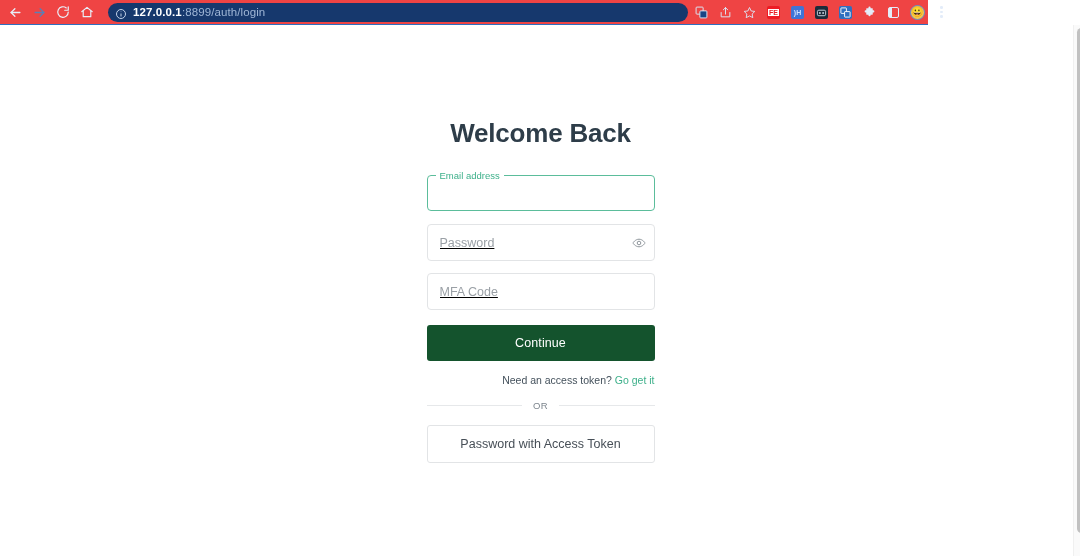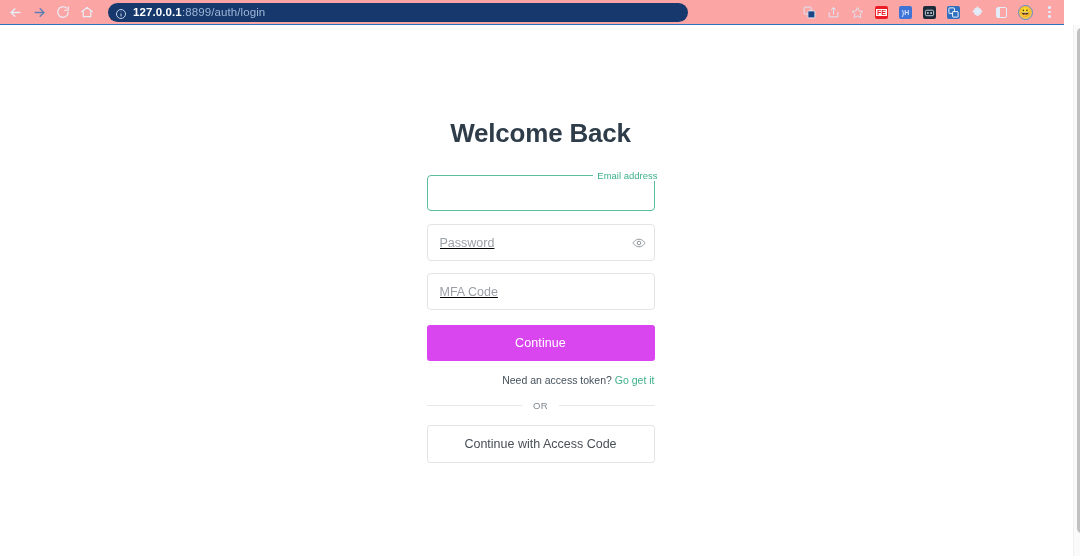--- a/index.html
+++ b/index.html
@@ -6,22 +6,22 @@
   html, body {
     width:1080px; height:556px;
     font-family:"Liberation Sans", sans-serif;
     background:#ffffff;
     overflow:hidden;
   }
 
   
   .browser-bar{
     position:absolute; top:0; left:0;
-    width:1064px; height:25px;
-    background:#fca5a5;
+    width:928px; height:25px;
+    background:#ef4444;
     display:flex; align-items:center;
     border-bottom:1px solid #2f6fbf;
   }
   .nav-group{ display:flex; align-items:center; padding-left:4px; }
   .nav-btn{
     width:22px; height:22px;
     display:flex; align-items:center; justify-content:center;
     color:#e8eef8; margin-right:2px;
   }
   .nav-btn.disabled{ color:#5b7fb5; }
@@ -112,21 +112,20 @@
     height:40px;
     margin-bottom:13px;
   }
   .field-outlined fieldset{
     position:absolute; inset:0;
     border:1px solid #5bbd9b;
     border-radius:4px;
     padding:0;
     margin:0;
     pointer-events:none;
-    text-align:right;
   }
   .field-outlined legend{
     margin-left:8px;
     padding:0 4px;
     font-size:9.5px;
     color:#3db08a;
     line-height:1;
   }
   .field-outlined input{
     position:absolute; inset:0;
@@ -160,21 +159,21 @@
   .field input::placeholder{ color:#9aa0a6; }
   .eye-btn{
     width:30px; height:100%;
     display:flex; align-items:center; justify-content:center;
     color:#8c9399; background:transparent; border:none; cursor:pointer;
   }
 
   .btn-primary{
     display:block; width:100%; height:36px;
     margin-top:15px;
-    background:#d946ef;
+    background:#14532d;
     color:#ffffff;
     border:none; border-radius:3px;
     font-size:12.5px;
     font-family:"Liberation Sans", sans-serif;
     cursor:pointer;
     letter-spacing:.1px;
   }
 
   .helper{
     margin-top:13px;
@@ -351,21 +350,21 @@
         <span>Need an access token?</span>
         <a href="#">Go get it</a>
       </div>
 
       <div class="or-row">
         <span class="line"></span>
         <span class="or-text">OR</span>
         <span class="line"></span>
       </div>
 
-      <button class="btn-secondary">Continue with Access Code</button>
+      <button class="btn-secondary">Password with Access Token</button>
 
     </div>
   </div>
 
   <div class="scrollbar">
     <div class="scroll-thumb"></div>
   </div>
 </div>
 
 </body></html>

